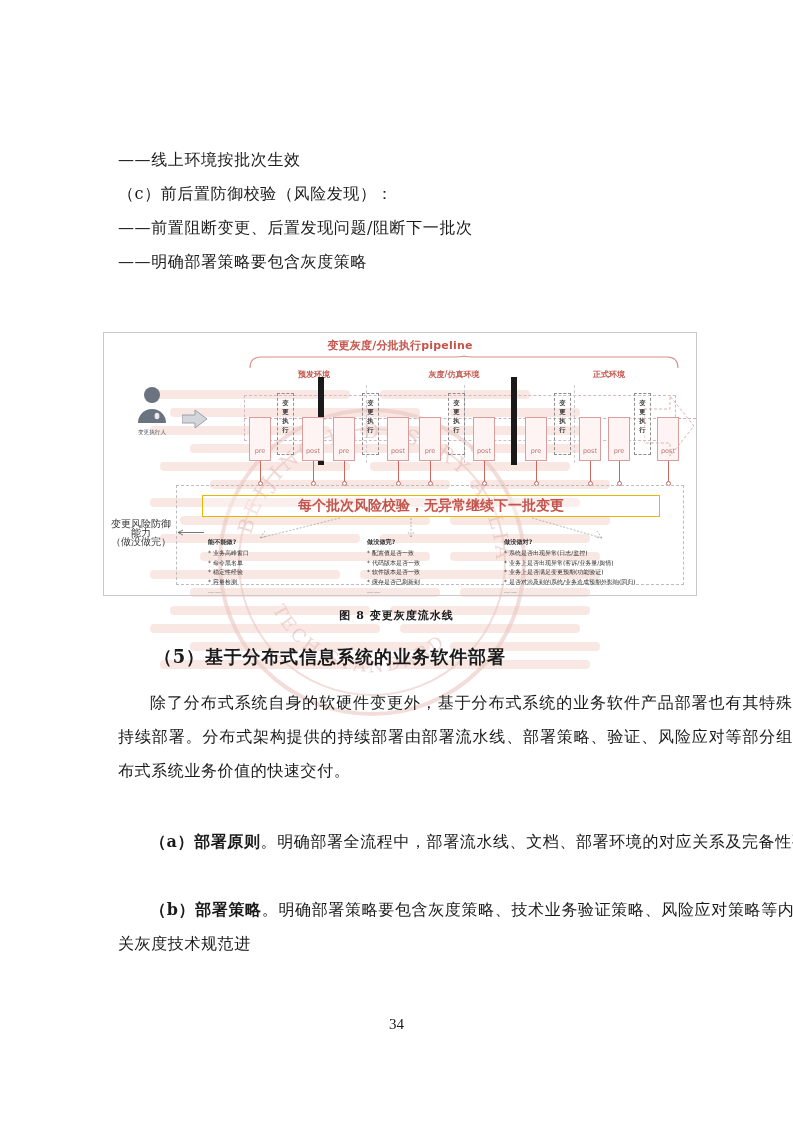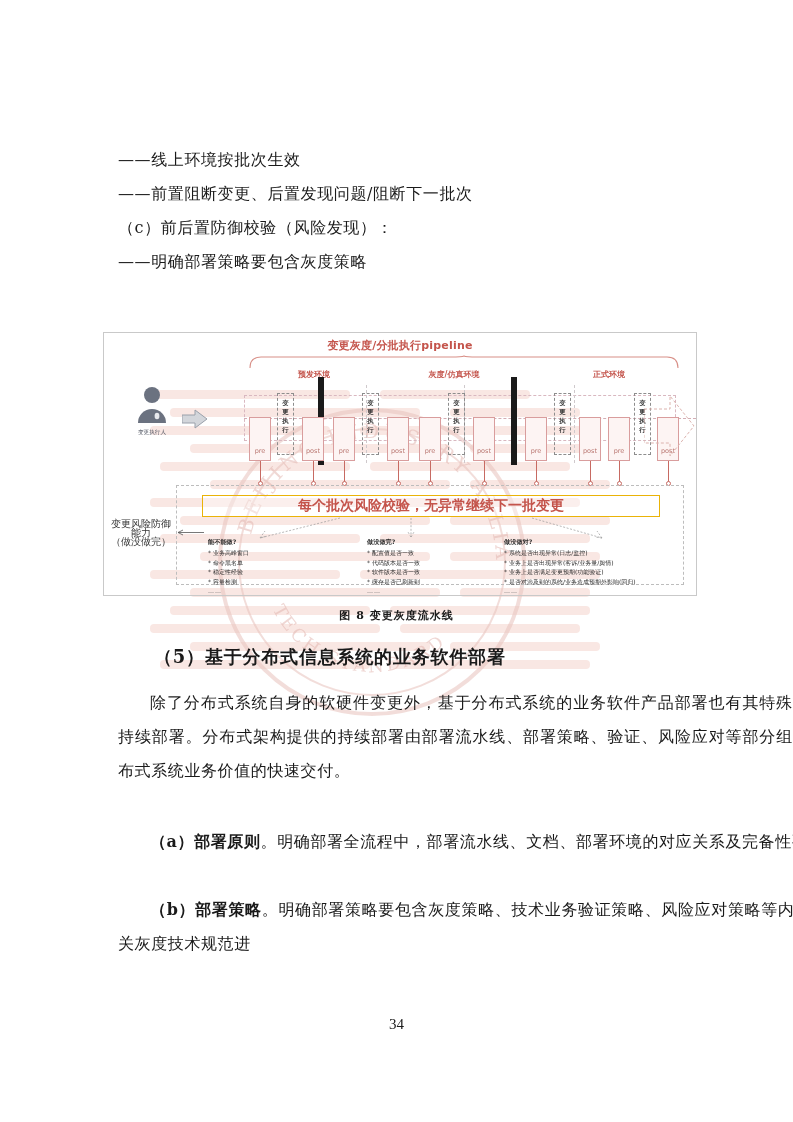--- a/index.html
+++ b/index.html
@@ -337,22 +337,22 @@
         <textPath href="#arcInner" startOffset="14%">TECH STANDARD</textPath>
       </text>
     </svg>
   </div>
 </div>
 
 <div class="page-body">
 
   <div style="position:absolute; left:0; top:143px; width:793px;">
     <p class="para noindent">——线上环境按批次生效</p>
+    <p class="para noindent">（c）前后置防御校验（风险发现）：</p>
     <p class="para noindent">——前置阻断变更、后置发现问题/阻断下一批次</p>
-    <p class="para noindent">（c）前后置防御校验（风险发现）：</p>
     <p class="para noindent">——明确部署策略要包含灰度策略</p>
   </div>
 
   <p class="fig-caption" style="position:absolute; left:0; top:608px; width:793px;">图 8  变更灰度流水线</p>
 
   <p class="heading" style="position:absolute; left:0; top:645px; width:793px;">（5）基于分布式信息系统的业务软件部署</p>
 
   <p class="para indent" style="position:absolute; left:0; top:686px; width:793px;">除了分布式系统自身的软硬件变更外，基于分布式系统的业务软件产品部署也有其特殊的管理流程——持续部署。分布式架构提供的持续部署由部署流水线、部署策略、验证、风险应对等部分组成，用以支持分布式系统业务价值的快速交付。</p>
 
   <p class="para indent" style="position:absolute; left:0; top:825px; width:793px;">

